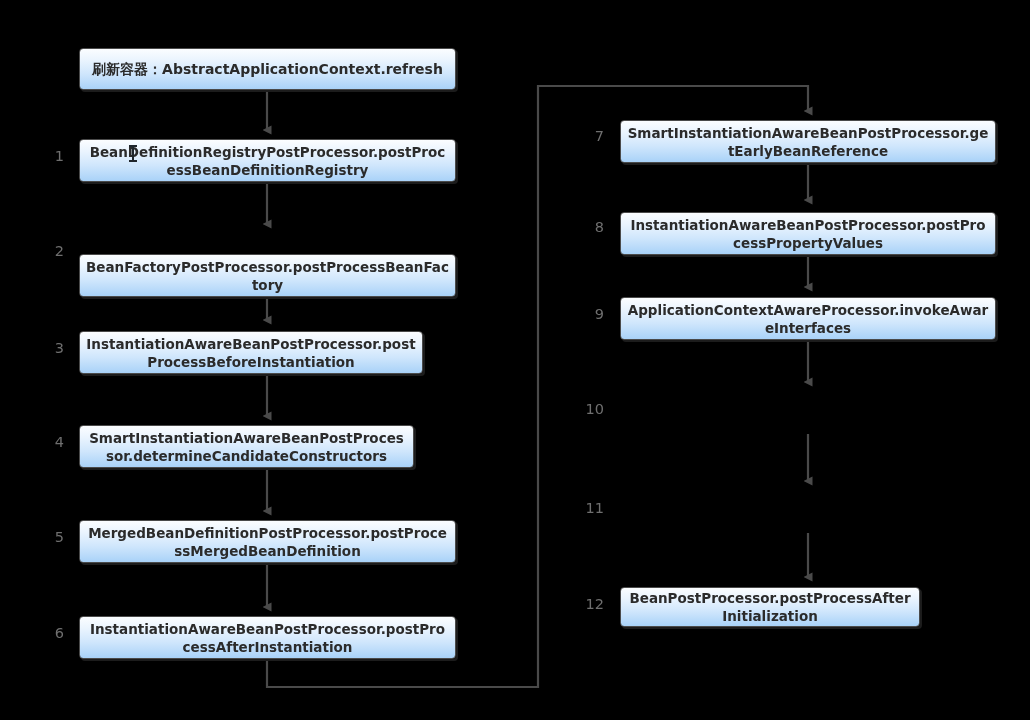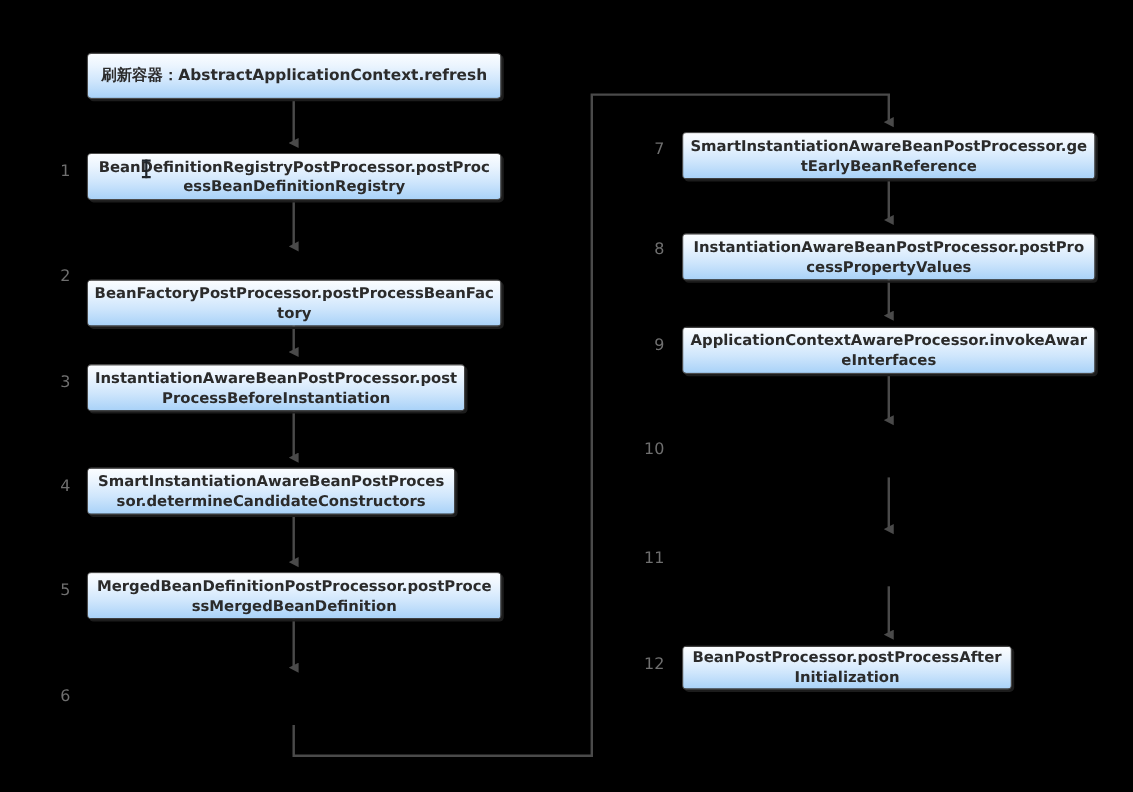--- a/index.html
+++ b/index.html
@@ -139,20 +139,23 @@
   <div class="node" style="left:79px; top:425px; width:335px; height:43px;">
     <span class="label">SmartInstantiationAwareBeanPostProcessor.determineCandidateConstructors</span>
   </div>
 
   <div class="idx" style="left:40px; top:529px; width:24px;">5</div>
   <div class="node" style="left:79px; top:520px; width:377px; height:43px;">
     <span class="label">MergedBeanDefinitionPostProcessor.postProcessMergedBeanDefinition</span>
   </div>
 
   <div class="idx" style="left:40px; top:625px; width:24px;">6</div>
+  <div class="node" style="left:79px; top:616px; width:377px; height:43px;">
+    <span class="label">InstantiationAwareBeanPostProcessor.postProcessAfterInstantiation</span>
+  </div>
 
   <div class="idx" style="left:580px; top:128px; width:24px;">7</div>
   <div class="node" style="left:620px; top:120px; width:376px; height:43px;">
     <span class="label">SmartInstantiationAwareBeanPostProcessor.getEarlyBeanReference</span>
   </div>
 
   <div class="idx" style="left:580px; top:219px; width:24px;">8</div>
   <div class="node" style="left:620px; top:212px; width:376px; height:43px;">
     <span class="label">InstantiationAwareBeanPostProcessor.postProcessPropertyValues</span>
   </div>

